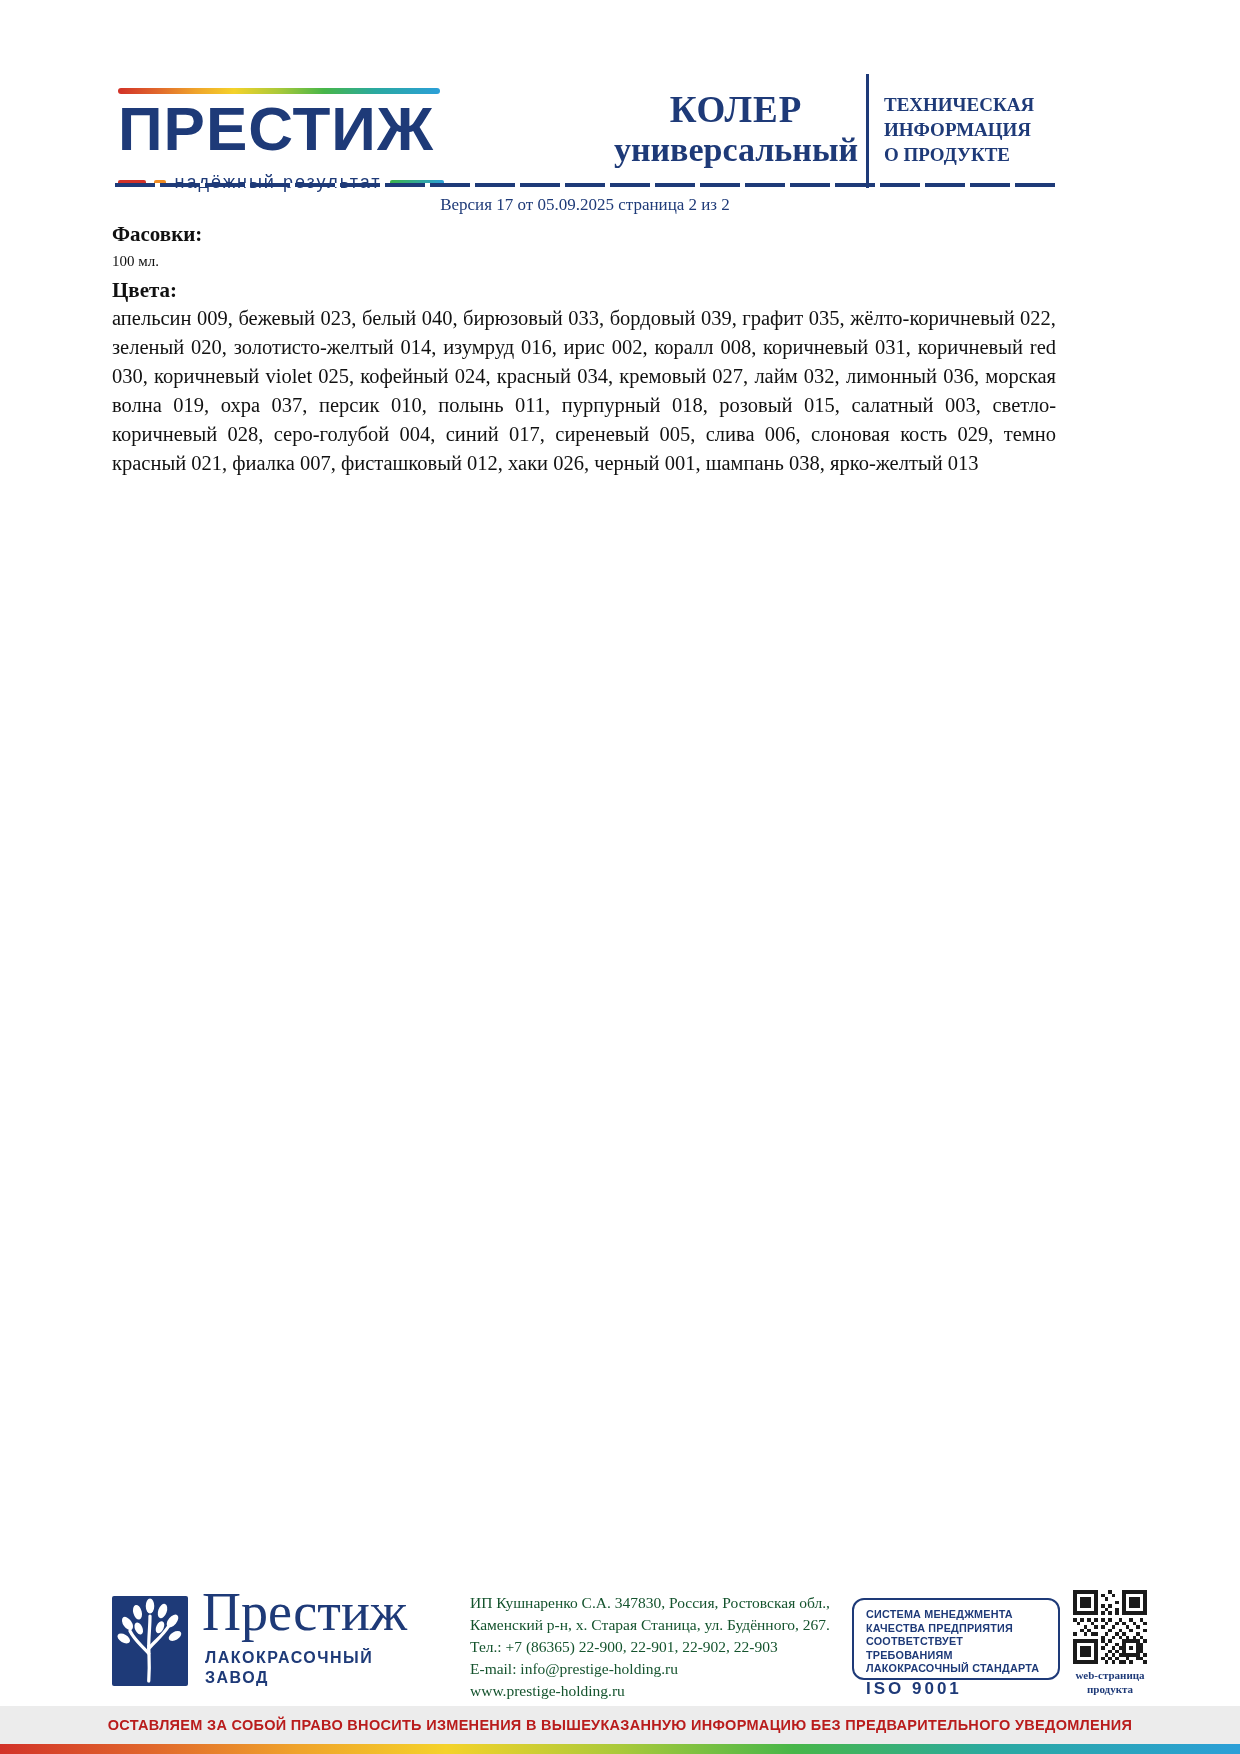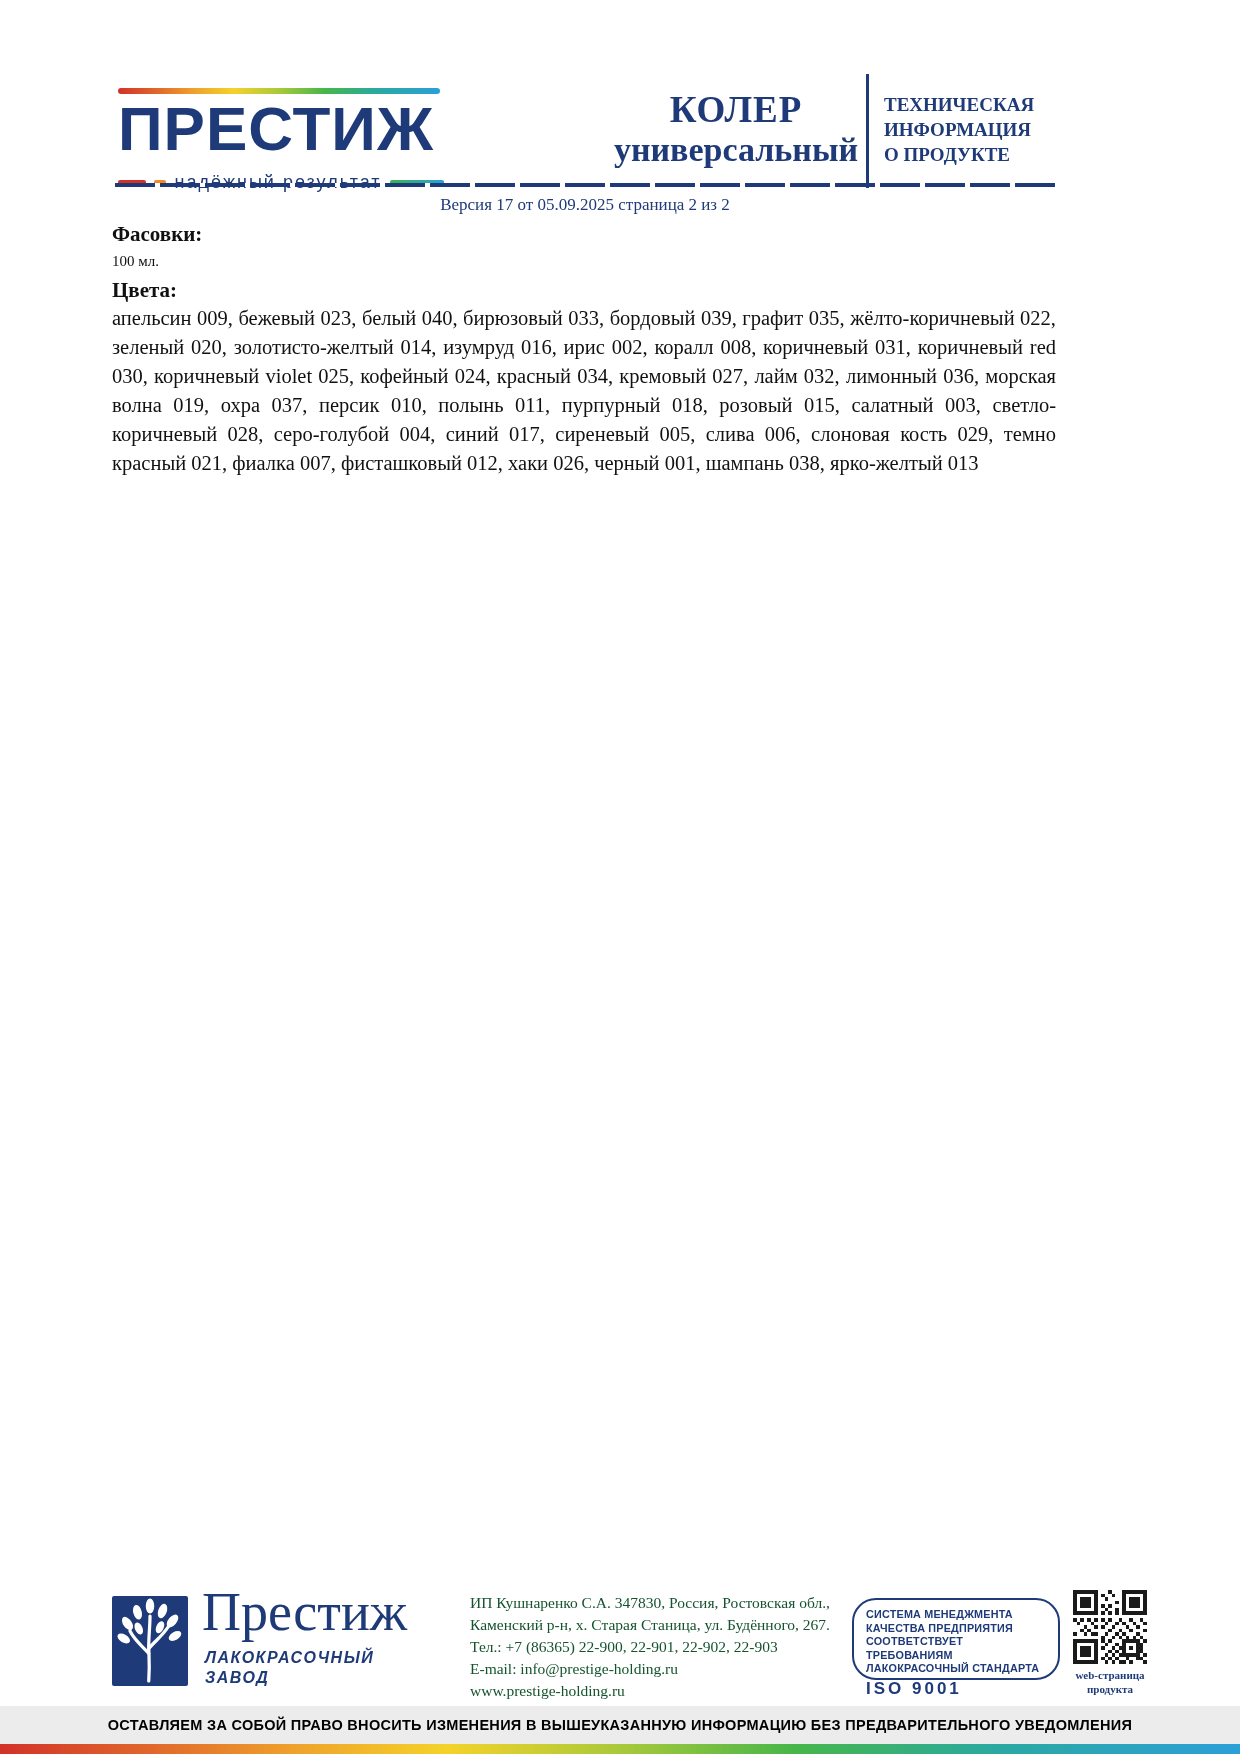--- a/index.html
+++ b/index.html
@@ -61,44 +61,44 @@
     position:absolute; left:112px; top:1596px; width:76px; height:90px;
     background:#1e3a78; border-radius:2px;
   }
   .footer-brand {
     position:absolute; left:202px; top:1582px; color:#1e3a78;
     font-family:"Liberation Serif", serif; font-size:54px; line-height:60px;
   }
   .footer-brand-sub {
     position:absolute; left:205px; top:1648px; color:#1e3a78;
     font-family:"Liberation Sans", sans-serif; font-weight:bold;
-    font-size:16px; line-height:20px; letter-spacing:1.5px;font-style:italic;
+    font-size:16px; line-height:20px; letter-spacing:1.5px;
   }
   .footer-address {
     position:absolute; left:470px; top:1592px; color:#14532d;
     font-size:15.5px; line-height:22px;
   }
   .iso-badge {
     position:absolute; left:852px; top:1598px; width:208px; height:82px;
-    border:2.5px solid #1e3a78; border-radius:24px; padding:8px 12px 6px;
+    border:2.5px solid #1e3a78; border-radius:12px; padding:8px 12px 6px;
     color:#1e3a78; font-family:"Liberation Sans", sans-serif;
   }
   .iso-lines div { font-size:10.8px; line-height:13.5px; font-weight:bold; letter-spacing:.2px; }
   .iso-standard { font-size:17px; font-weight:bold; letter-spacing:3px; margin-top:3px; }
   .qr-block { position:absolute; left:1072px; top:1590px; width:76px; text-align:center; }
   .qr-svg { width:74px; height:74px; display:block; margin:0 auto; }
   .qr-caption { margin-top:4px; color:#1e3a78; font-weight:bold; font-size:11px; line-height:14px; }
   
   .disclaimer-bar {
     position:absolute; left:0; top:1706px; width:1240px; height:38px;
     background:#ececec; display:flex; align-items:center; justify-content:center;
   }
   .disclaimer-text {
     font-family:"Liberation Sans", sans-serif; font-size:14.5px; font-weight:600;
-    letter-spacing:.3px; color:#000000; white-space:nowrap;
+    letter-spacing:.3px; color:#b91c1c; white-space:nowrap;
   }
   .rainbow-strip-bottom {
     position:absolute; left:0; top:1744px; width:1240px; height:10px;
     background:linear-gradient(90deg,#d23228 0%,#e0662c 12%,#efa32b 24%,#f4d22a 36%,#a9c93a 50%,#47b649 64%,#2aa9a0 80%,#2b9fd8 100%);
   }
 </style>
 </head>
 <body>
 
 <div class="page">

